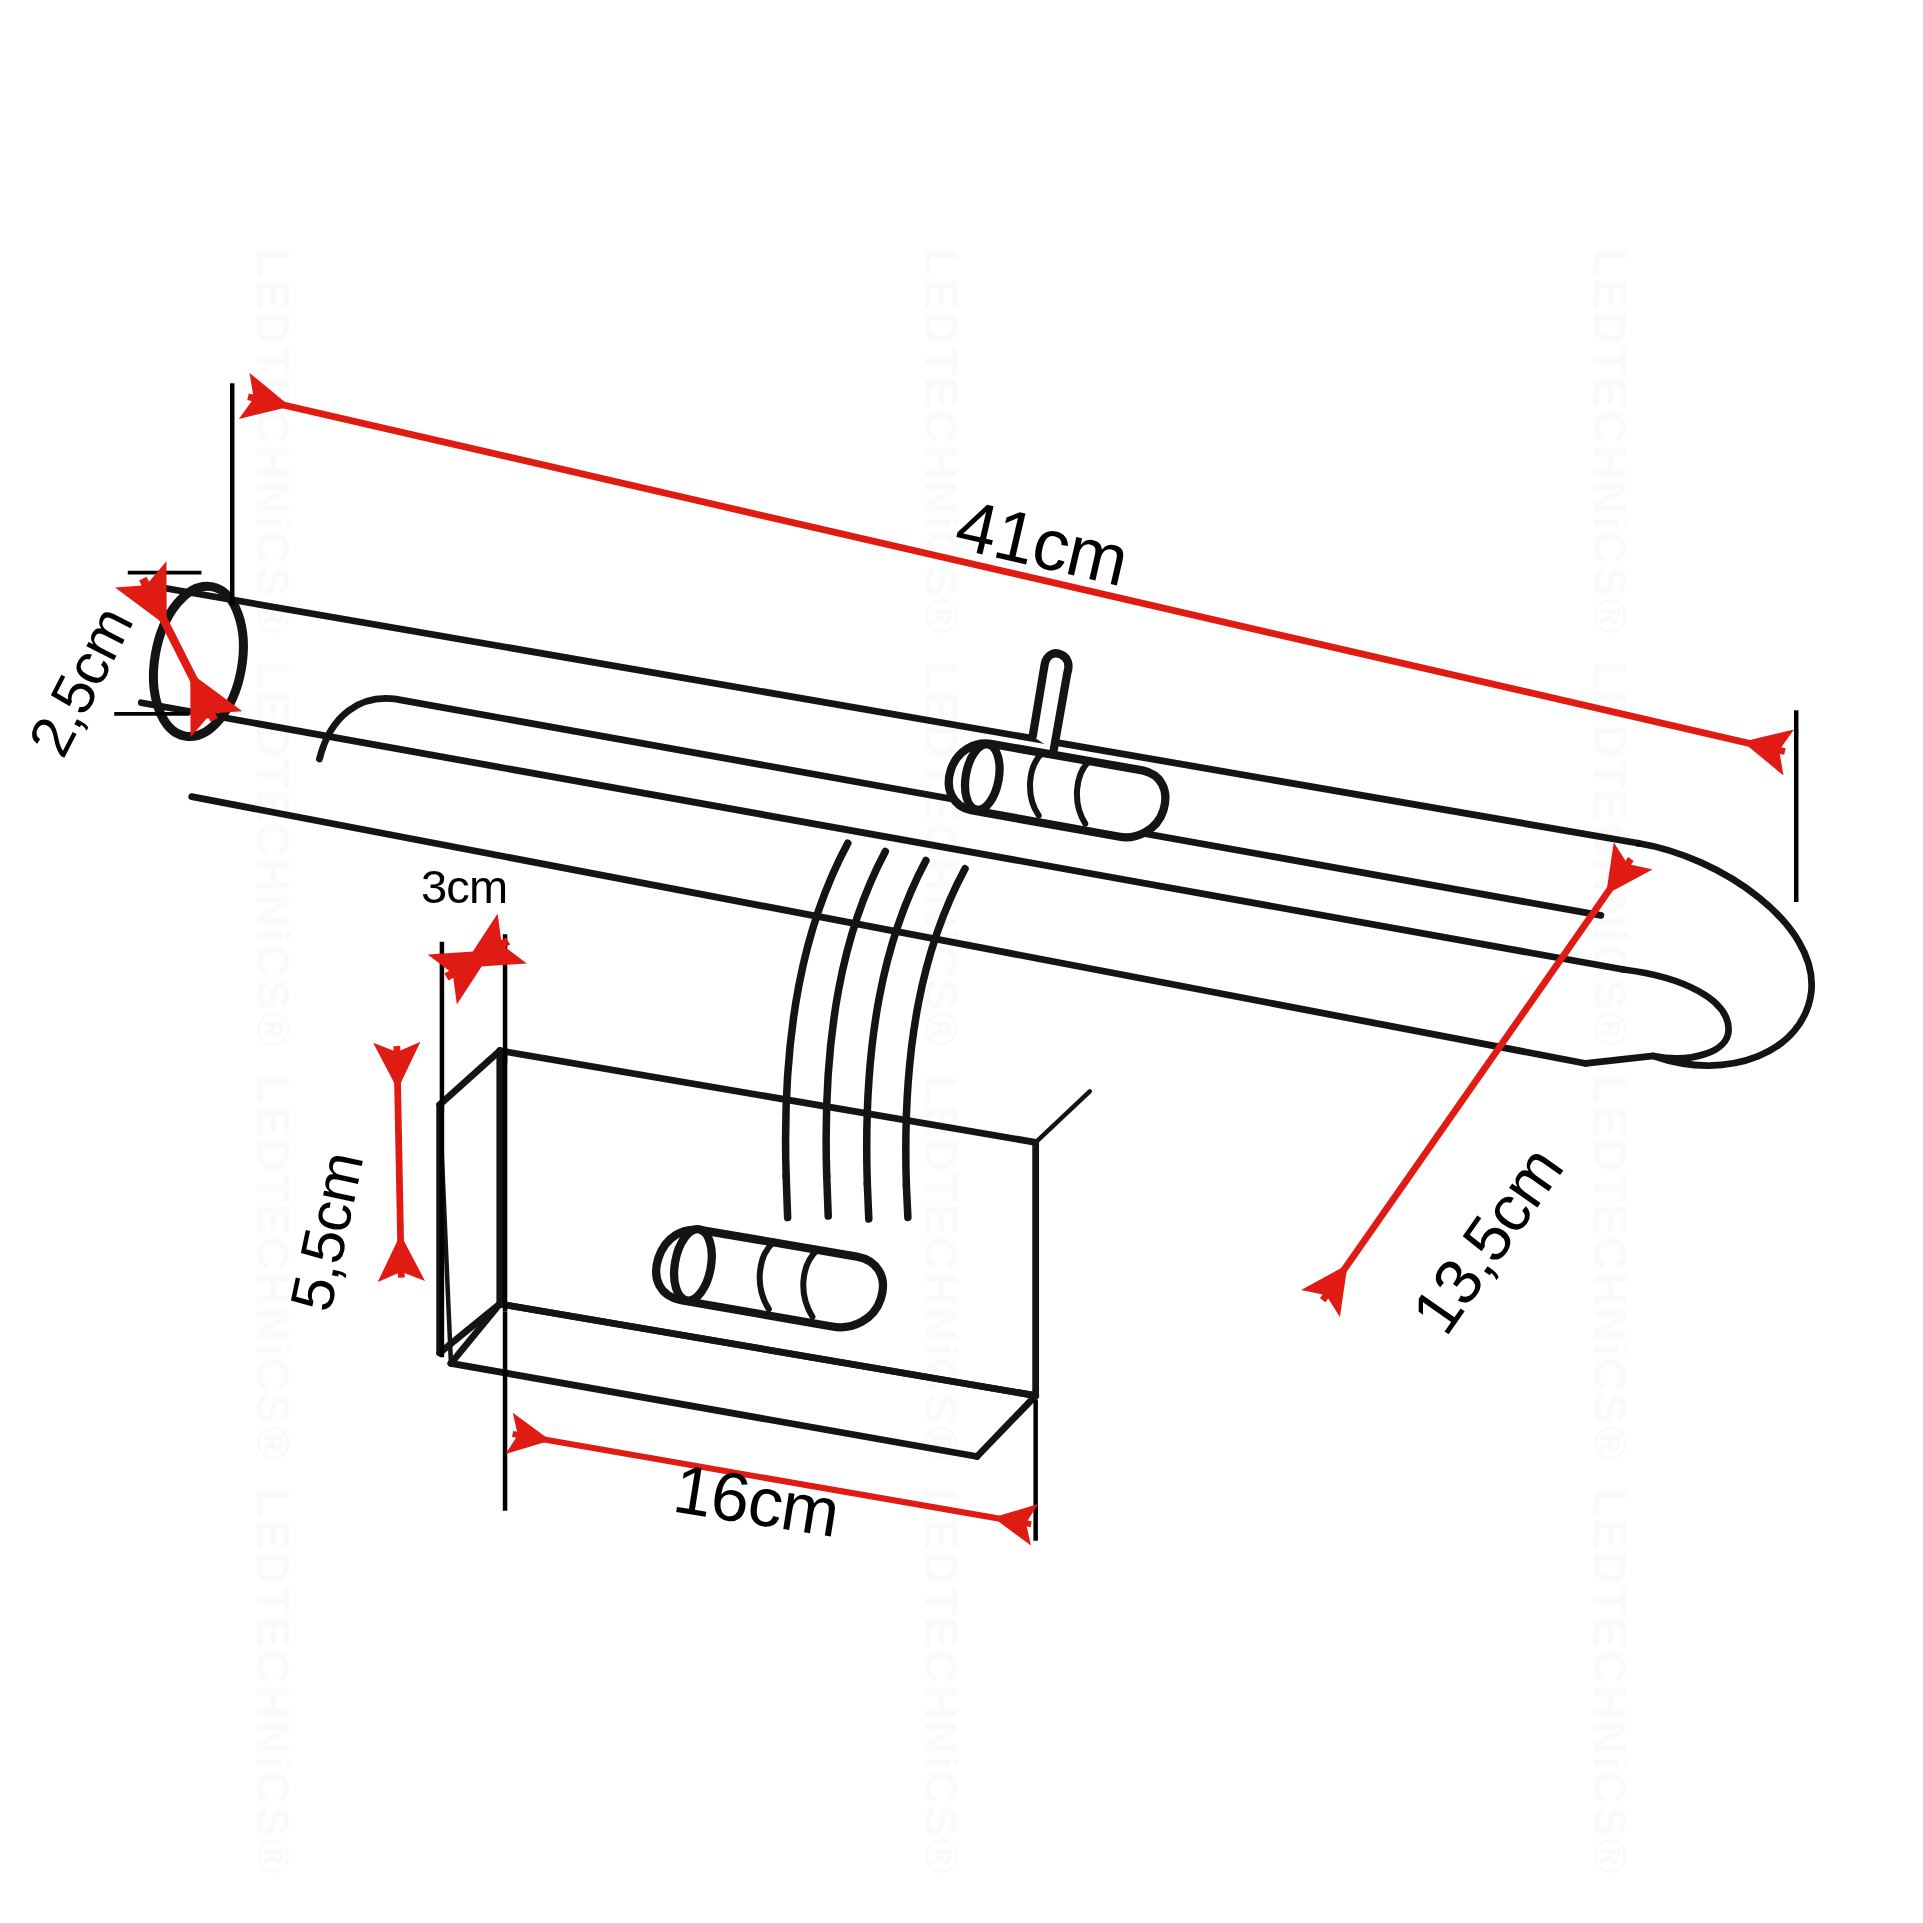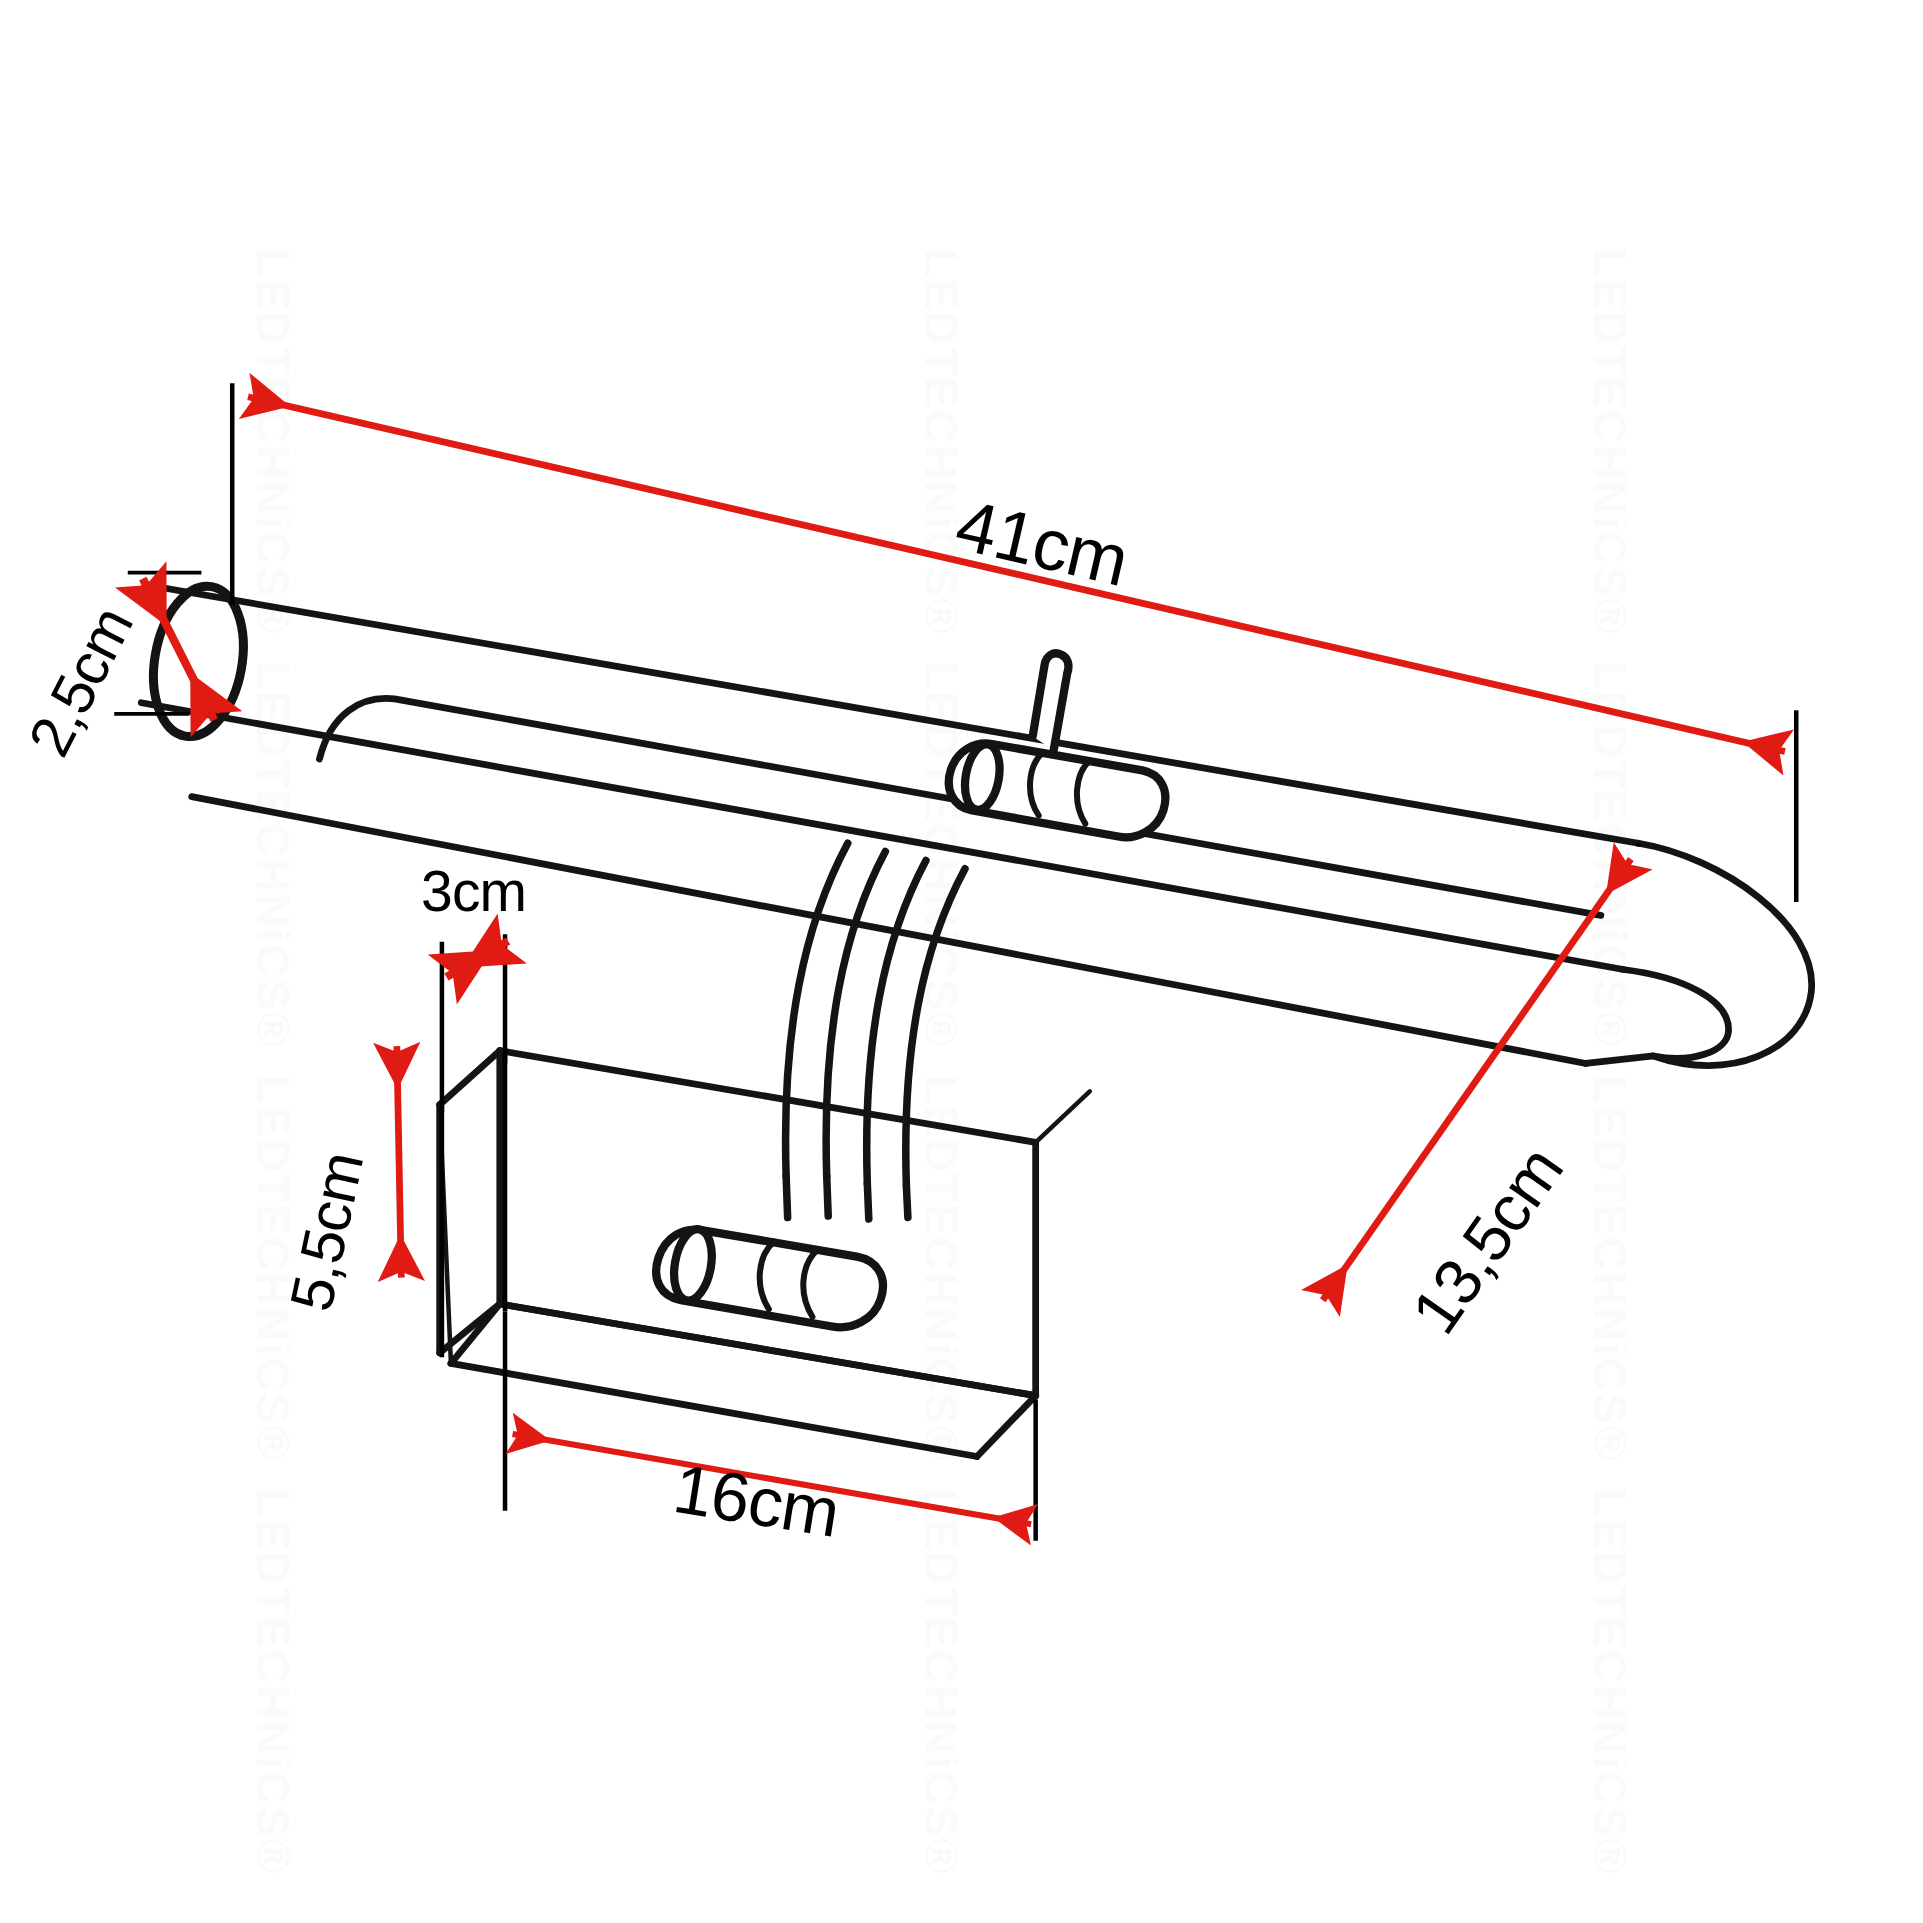--- a/index.html
+++ b/index.html
@@ -193,21 +193,21 @@
     </g>
 
   </svg>
 
   <div>
 
     <div class="dim-label" style="left:966px; top:488px; font-size:72px; transform:rotate(13deg); transform-origin:left top;">41cm</div>
 
     <div class="dim-label" style="left:72px; top:706px; font-size:59px; transform:rotate(-63deg); transform-origin:left bottom;">2,5cm</div>
 
-    <div class="dim-label" style="left:421px; top:863px; font-size:57px;">3cm</div>
+    <div class="dim-label" style="left:421px; top:863px; font-size:47px;">3cm</div>
 
     <div class="dim-label" style="left:340px; top:1256px; font-size:60px; transform:rotate(-78deg); transform-origin:left bottom;">5,5cm</div>
 
     <div class="dim-label" style="left:680px; top:1454px; font-size:69px; transform:rotate(9deg); transform-origin:left top;">16cm</div>
 
     <div class="dim-label" style="left:1454px; top:1279px; font-size:65px; transform:rotate(-55deg); transform-origin:left bottom;">13,5cm</div>
 
   </div>
 
 </div>

